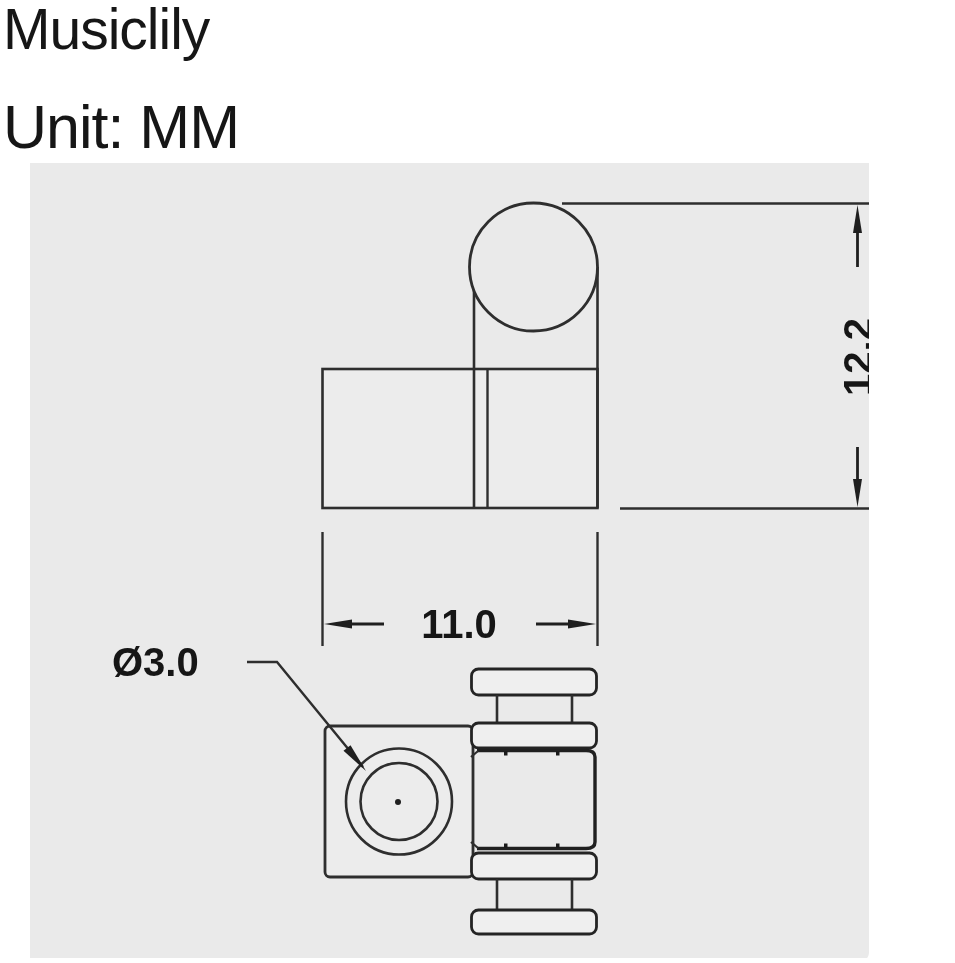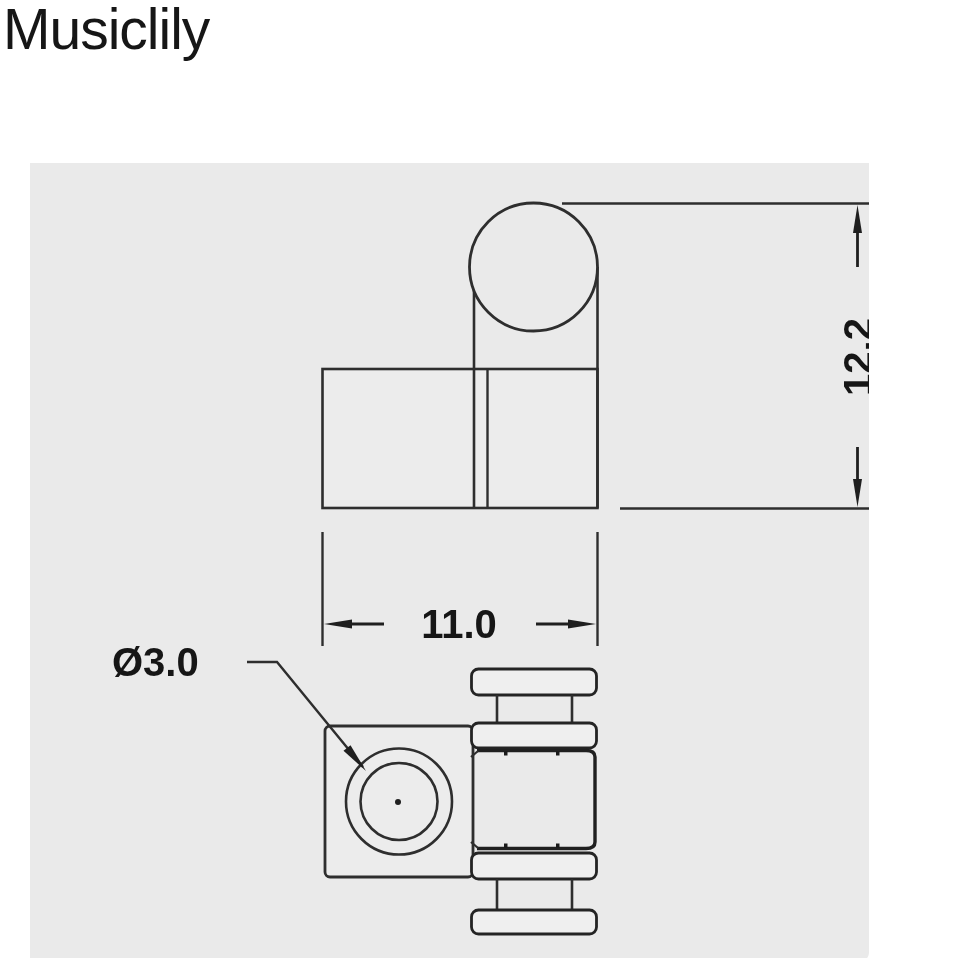--- a/index.html
+++ b/index.html
@@ -30,20 +30,21 @@
     font-size:40px;
     fill:#161616;
   }
 </style>
 </head>
 <body>
 
 <div class="page">
 
   <div class="brand">Musiclily</div>
+  <div class="unit">Unit: MM</div>
 
   <svg width="955" height="963" viewBox="0 0 955 963">
 
     <rect x="30" y="163" width="921" height="795" fill="#eaeaea"></rect>
 
     <g>
 
       <rect x="322.5" y="369" width="275" height="139" fill="#ececec" stroke="#2e2e2e" stroke-width="2.6"></rect>
 
       <line x1="487.5" y1="369" x2="487.5" y2="508" stroke="#2e2e2e" stroke-width="2.4"></line>

